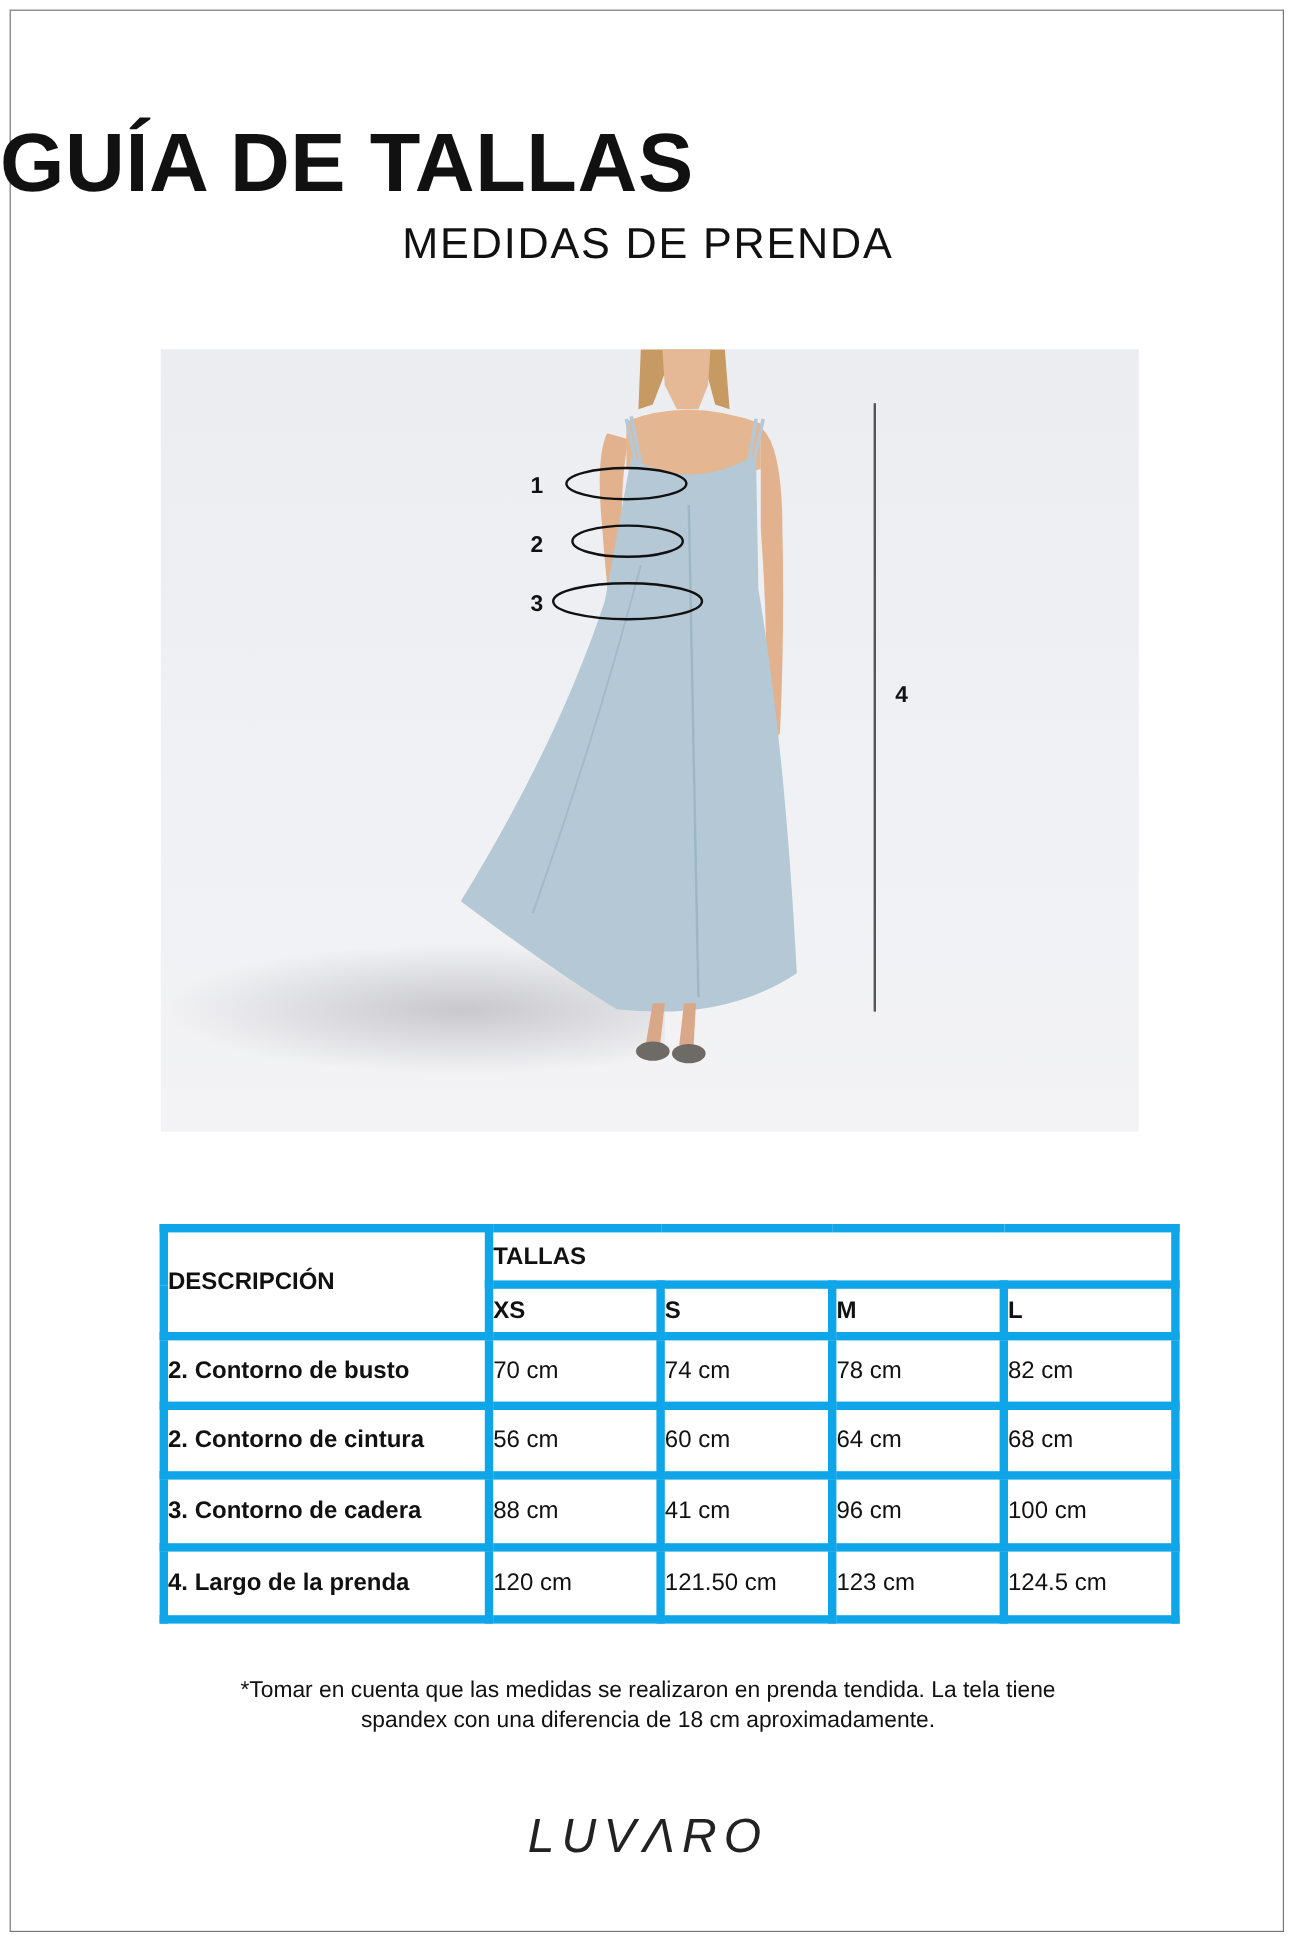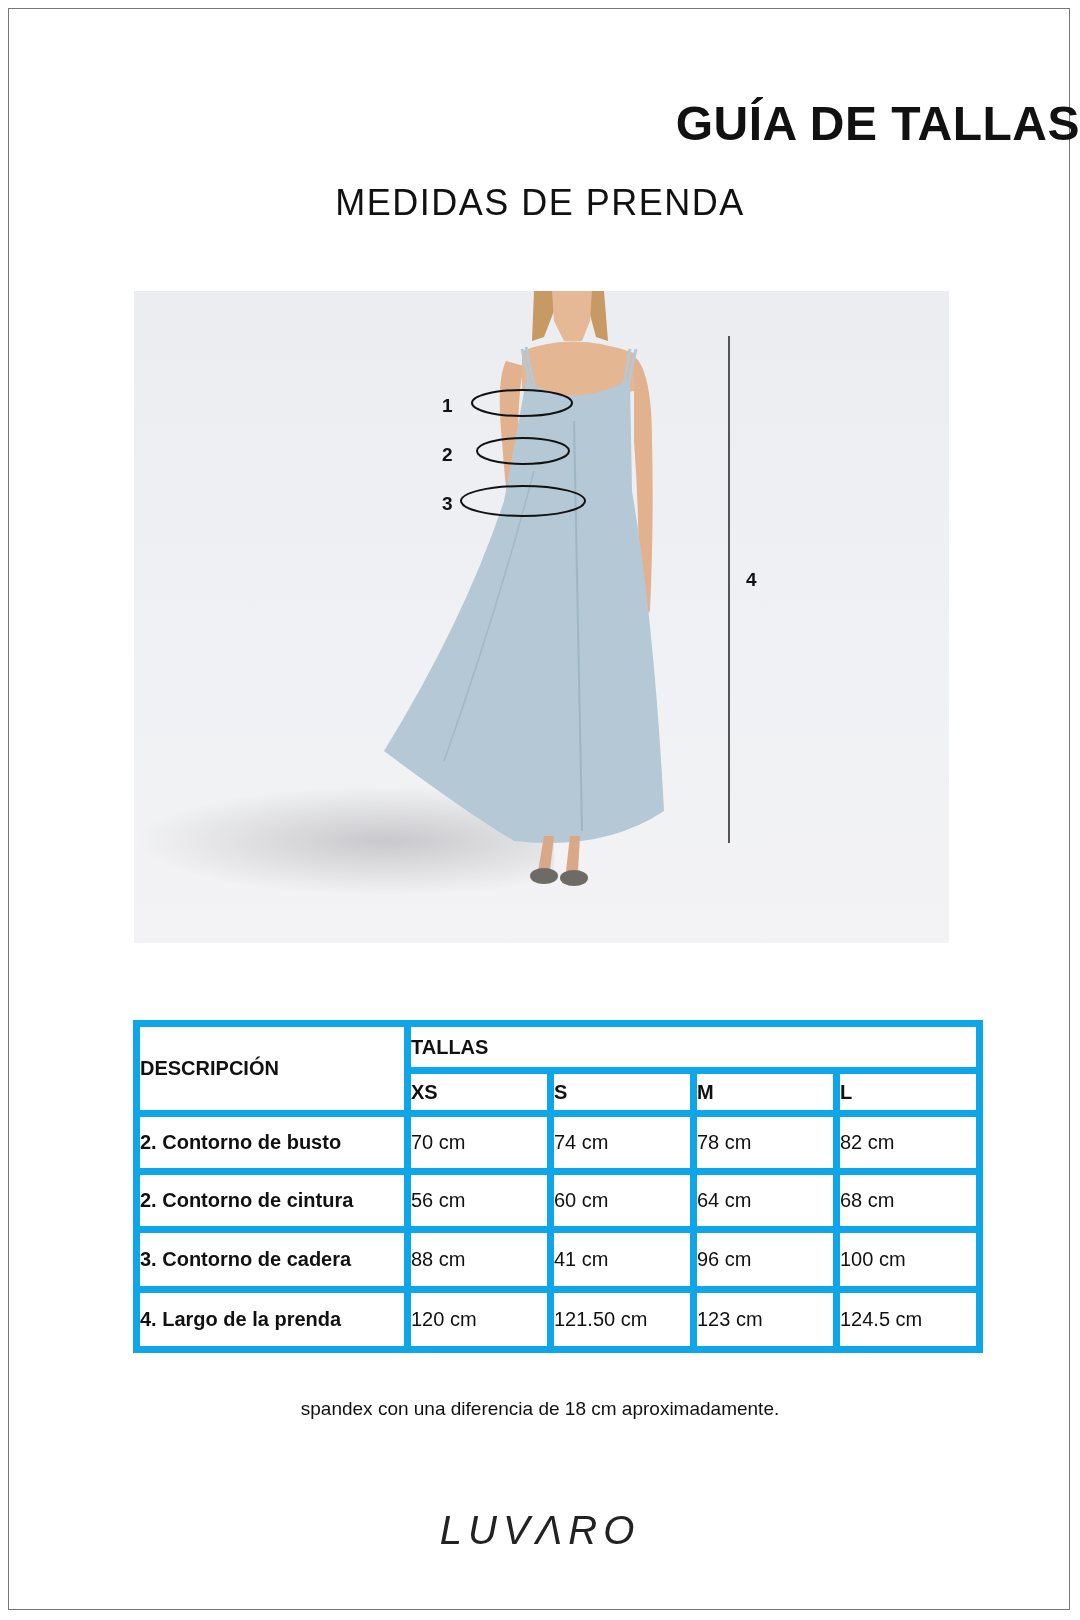--- a/index.html
+++ b/index.html
@@ -1,18 +1,18 @@
 <!DOCTYPE html>
 <html><head>
 <meta charset="utf-8">
 <style>
   html,body{margin:0;padding:0;background:#fff;}
   body{width:1080px;height:1620px;position:relative;overflow:hidden;font-family:"Liberation Sans",sans-serif;color:#111;}
   .frame{position:absolute;left:8px;top:8px;width:1062px;height:1602px;border:1.5px solid #777;box-sizing:border-box;}
-  .title{position:absolute;left:0;width:1080px;top:96px;text-align:right;font-weight:bold;font-size:48px;letter-spacing:0.5px;}
+  .title{position:absolute;left:0;width:1080px;top:96px;text-align:left;font-weight:bold;font-size:69px;letter-spacing:0.5px;}
   .subtitle{position:absolute;left:0;width:1080px;top:182px;text-align:center;font-size:36px;letter-spacing:1.5px;}
   .photo{position:absolute;left:134px;top:291px;width:815px;height:652px;background:linear-gradient(180deg,#ecedf1 0%,#f0f1f4 60%,#f3f3f5 100%);overflow:hidden;}
   .shadow{position:absolute;left:0;top:495px;width:420px;height:110px;background:radial-gradient(ellipse at 60% 50%,rgba(150,150,155,0.45),rgba(200,200,205,0) 70%);}
   .label{position:absolute;font-weight:bold;font-size:19px;}
   .meas-line{position:absolute;left:594px;top:45px;width:2px;height:507px;background:#555;}
   .table{position:absolute;left:133px;top:1020px;border-collapse:collapse;font-size:20px;}
   .table td{border:7px solid #0ea5e9;text-align:left;padding:0;}
   .hdr{font-weight:bold;}
   .desc{font-weight:bold;width:264px;}
   .size{width:136px;}
@@ -99,16 +99,17 @@
     <td class="desc">4. Largo de la prenda</td>
     <td>120 cm</td>
     <td>121.50 cm</td>
     <td>123 cm</td>
     <td>124.5 cm</td>
   </tr>
 </tbody>
   </table>
 
 <div class="note">
+  <div>*Tomar en cuenta que las medidas se realizaron en prenda tendida. La tela tiene</div>
   <div>spandex con una diferencia de 18 cm aproximadamente.</div>
 </div>
 
 <div class="logo">LUVΛRO</div>
 
 </body></html>

